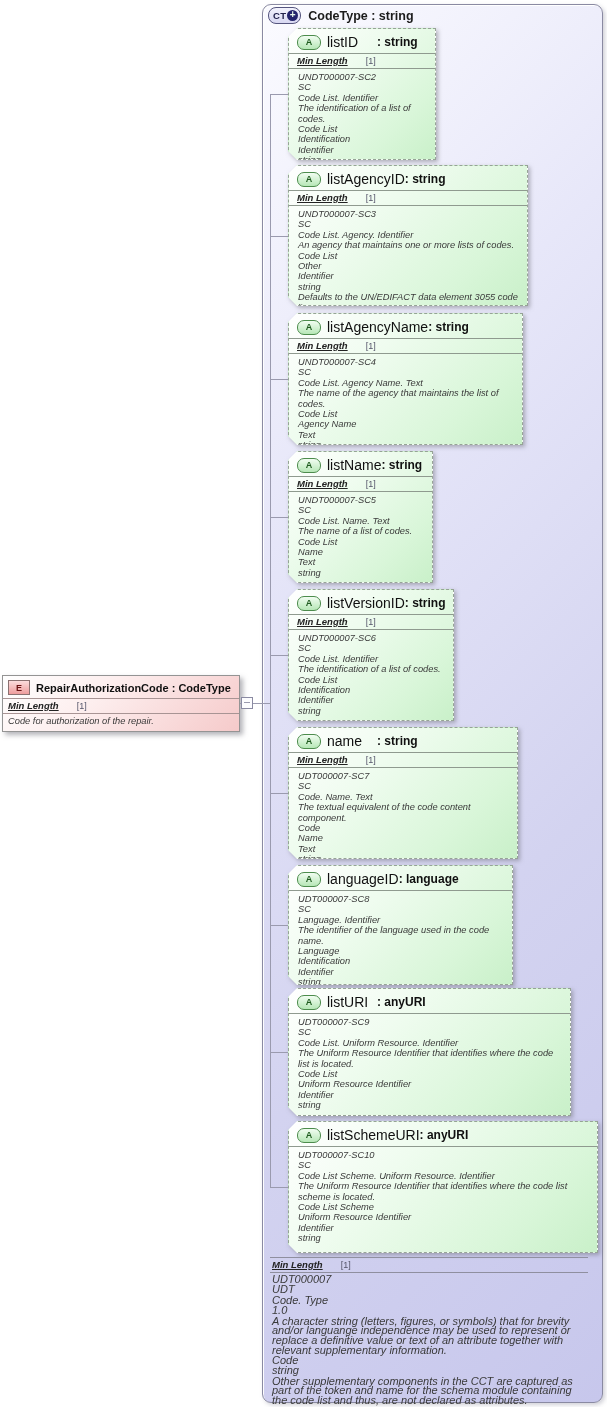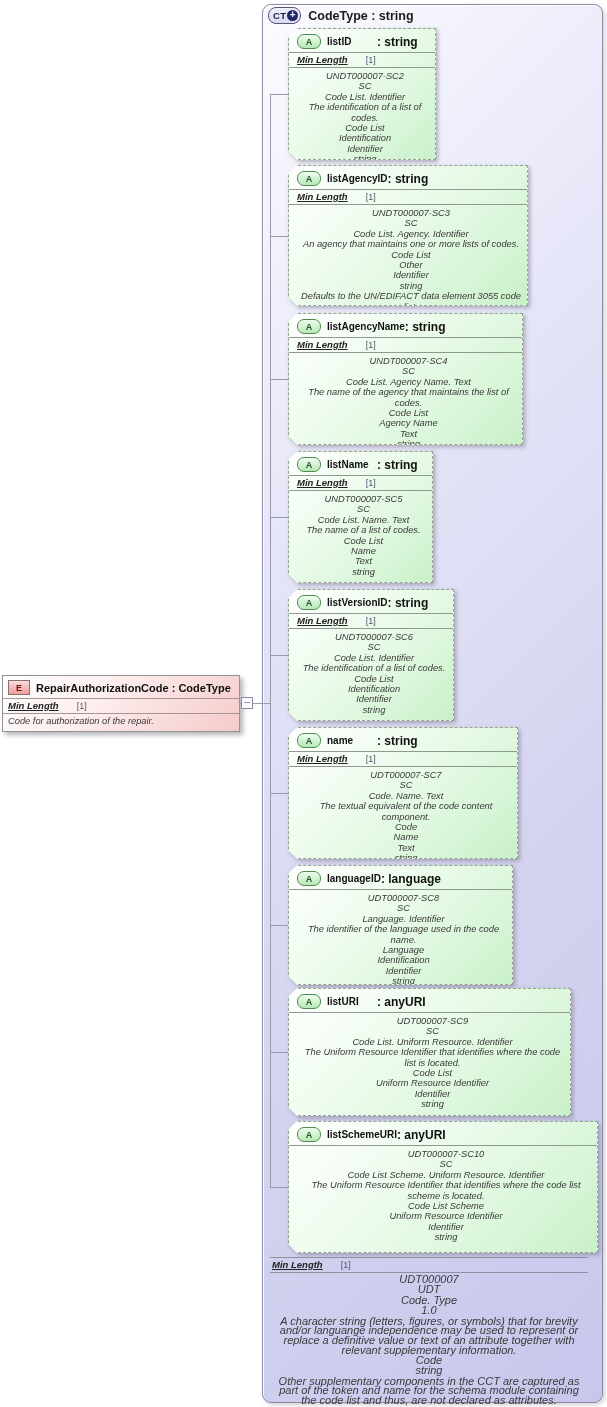--- a/index.html
+++ b/index.html
@@ -22,27 +22,27 @@
   
   .attr-wrap{position:absolute;left:288px;filter:drop-shadow(2.5px 2.5px 2px rgba(105,105,115,.5));}
   .attr-box{position:relative;box-sizing:border-box;overflow:hidden;
     border:1px dashed #96a396;
     background:linear-gradient(135deg,#ffffff 0%,#effcef 35%,#d9f6d9 75%,#c9f0c9 100%);
     clip-path:polygon(9px 0,100% 0,100% 100%,9px 100%,0 calc(100% - 9px),0 9px);}
   .attr-head{display:flex;align-items:center;white-space:nowrap;padding:5px 4px 3px 8px;border-bottom:1px solid #8f9a8f;}
   .a-icon{flex:0 0 auto;width:22px;height:13px;border:1px solid #4c8c4c;border-radius:7px;
     background:linear-gradient(180deg,#f1fdf1,#b7e7b7);color:#1f5c1f;font-size:9px;font-weight:bold;
     display:flex;align-items:center;justify-content:center;margin-right:6px;}
-  .attr-name{font-weight:bold;font-size:10px;color:#101010;min-width:50px;display:inline-block;}
+  .attr-name{font-weight:normal;font-size:14px;color:#101010;min-width:50px;display:inline-block;}
   .attr-type{font-weight:bold;font-size:12px;color:#101010;}
   .minlen{display:flex;align-items:baseline;padding:1px 4px 2px 8px;border-bottom:1px solid #8f9a8f;
     font-size:9.5px;color:#222;}
   .ml-label{font-weight:bold;font-style:italic;text-decoration:underline;margin-right:18px;}
   .ml-val{font-size:9px;color:#55556a;}
-  .anno{padding:3px 3px 2px 9px;font-size:9.3px;font-style:italic;color:#3a3a3a;line-height:10.4px;text-align:center;}
+  .anno{padding:3px 3px 2px 9px;font-size:9.3px;font-style:italic;color:#3a3a3a;line-height:10.4px;}
   .anno-line{min-height:10.4px;}
 
   
   .ct-footer{position:absolute;left:270px;top:1257px;width:318px;}
   .ct-footer .minlen{border-top:1px solid #8f8f9f;border-bottom:1px solid #8f8f9f;padding:1px 2px 2px 2px;}
   .ct-footer .anno{padding:2px 2px 0 2px;font-size:11px;line-height:9.8px;}
 
   
   .elem-wrap{position:absolute;left:2px;top:675px;filter:drop-shadow(3px 3px 2.5px rgba(105,105,115,.5));}
   .elem-box{width:238px;height:57px;box-sizing:border-box;border:1px solid #949494;

